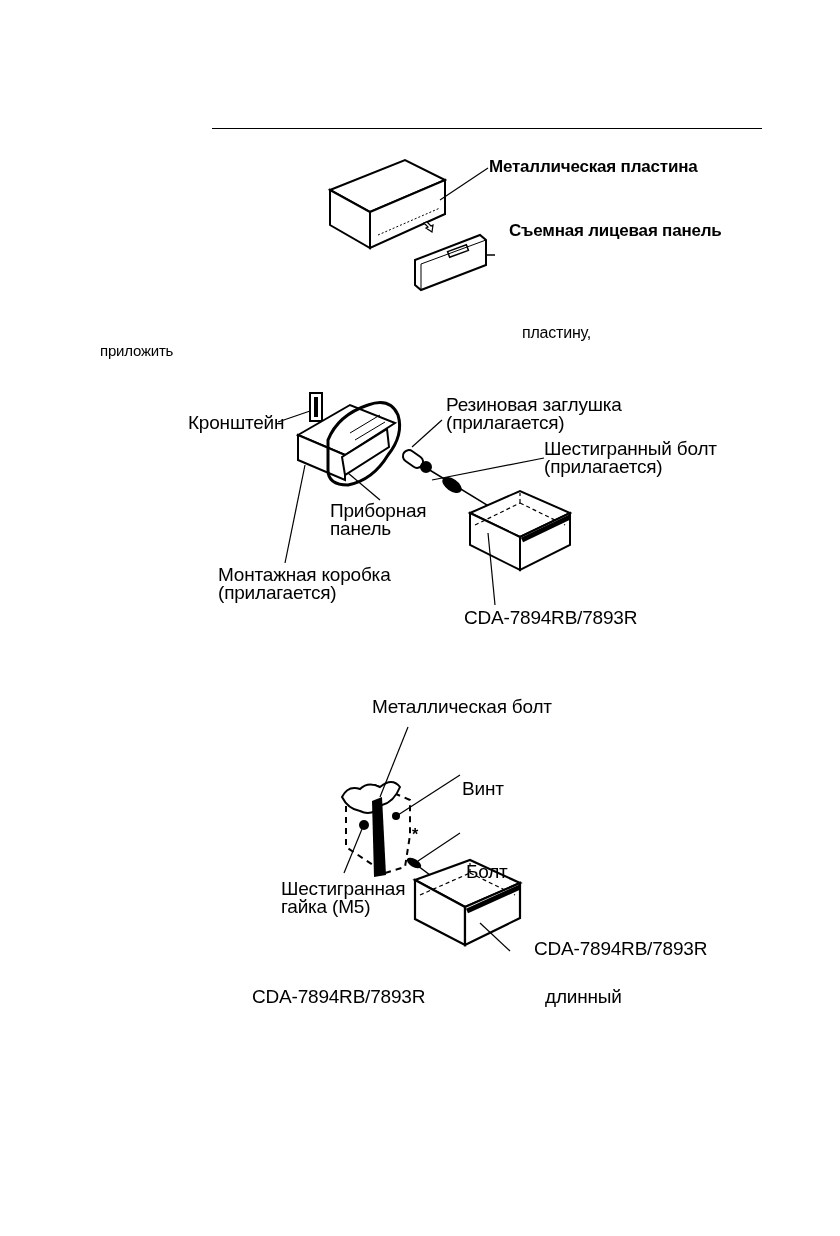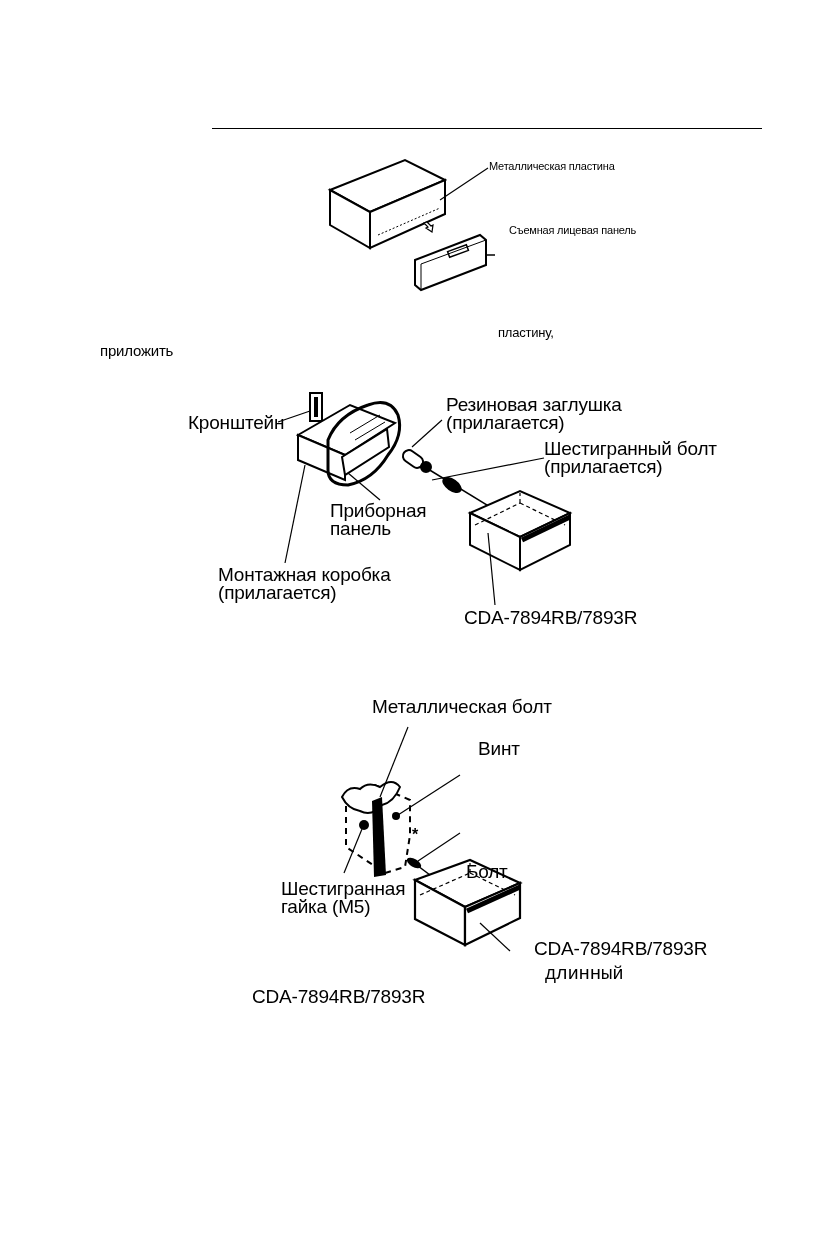--- a/index.html
+++ b/index.html
@@ -2,21 +2,21 @@
 <html><head>
   <meta charset="utf-8">
   <style>
     html, body { margin: 0; padding: 0; background: #ffffff; }
     body { width: 840px; height: 1236px; position: relative; overflow: hidden;
            font-family: "Liberation Sans", sans-serif; color: #000; }
     .rule { position: absolute; left: 212px; top: 128px; width: 550px; height: 0;
             border-top: 1.5px solid #000; }
     .lbl { position: absolute; font-size: 19px; line-height: 17px; white-space: nowrap;
            letter-spacing: -0.2px; }
-    .bold { font-weight: normal; font-size: 11px; }
+    .bold { font-weight: bold; font-size: 17px; }
     svg.fig { position: absolute; overflow: visible; }
     svg.fig * { vector-effect: non-scaling-stroke; }
   </style>
 </head>
 <body>
 
 <div class="rule"></div>
 
 <svg class="fig" style="left:320px; top:140px;" width="200" height="150" viewBox="0 0 200 150">
   <g fill="none" stroke="#000" stroke-width="2">
@@ -31,21 +31,21 @@
     <rect x="128" y="108" width="20" height="6" transform="rotate(-20 138 111)" stroke-width="1.5"></rect>
   </g>
   <path d="M112,92 l-6,-4 l2,-1 l-4,-4 l3,-1 l4,4 l2,-1 z" fill="#fff" stroke="#000" stroke-width="1.2"></path>
   <line x1="120" y1="60" x2="168" y2="28" stroke="#000" stroke-width="1.2"></line>
   <line x1="166" y1="115" x2="175" y2="115" stroke="#000" stroke-width="1.5"></line>
 </svg>
 <div class="lbl bold" style="left:489px; top:158px;">Металлическая пластина</div>
 <div class="lbl bold" style="left:509px; top:222px;">Съемная лицевая панель</div>
 
 <div class="lbl" style="left:100px; top:342px; font-weight:normal; font-size:15px;">приложить</div>
-<div class="lbl" style="left:498px; top:324px; font-size:13px;">пластину,</div>
+<div class="lbl" style="left:522px; top:324px; font-size:16px;">пластину,</div>
 
 <svg class="fig" style="left:180px; top:385px;" width="440" height="200" viewBox="0 0 440 200">
 
   <g fill="#fff" stroke="#000" stroke-width="2">
     <rect x="130" y="8" width="12" height="28"></rect>
     <line x1="136" y1="12" x2="136" y2="32" stroke-width="4"></line>
   </g>
 
   <g fill="#fff" stroke="#000" stroke-width="2">
     <polygon points="118,50 170,20 215,38 165,70"></polygon>
@@ -121,21 +121,21 @@
 
   <g stroke="#000" stroke-width="1.2" fill="none">
     <line x1="50" y1="82" x2="78" y2="12"></line>
     <line x1="68" y1="100" x2="130" y2="60"></line>
     <line x1="88" y1="146" x2="130" y2="118"></line>
     <line x1="32" y1="114" x2="14" y2="158"></line>
     <line x1="150" y1="208" x2="180" y2="236"></line>
   </g>
 </svg>
 <div class="lbl" style="left:372px; top:698px;">Металлическая болт</div>
-<div class="lbl" style="left:462px; top:740px;margin-left:16px;">Винт</div>
+<div class="lbl" style="left:462px; top:780px;">Винт</div>
 <div class="lbl" style="left:412px; top:826px; font-size:16px; font-weight:bold;">*</div>
 <div class="lbl" style="left:466px; top:820px;margin-top:43px;">Болт</div>
 <div class="lbl" style="left:281px; top:880px;text-align:center;">Шестигранная</div>
 <div class="lbl" style="left:281px; top:898px;">гайка (M5)</div>
 <div class="lbl" style="left:534px; top:940px;">CDA-7894RB/7893R</div>
-<div class="lbl" style="left:545px; top:966px;font-family:Liberation Mono, monospace;">длинный</div>
+<div class="lbl" style="left:545px; top:988px;">длинный</div>
 
 <div class="lbl" style="left:252px; top:988px;">CDA-7894RB/7893R</div>
 
 </body></html>

